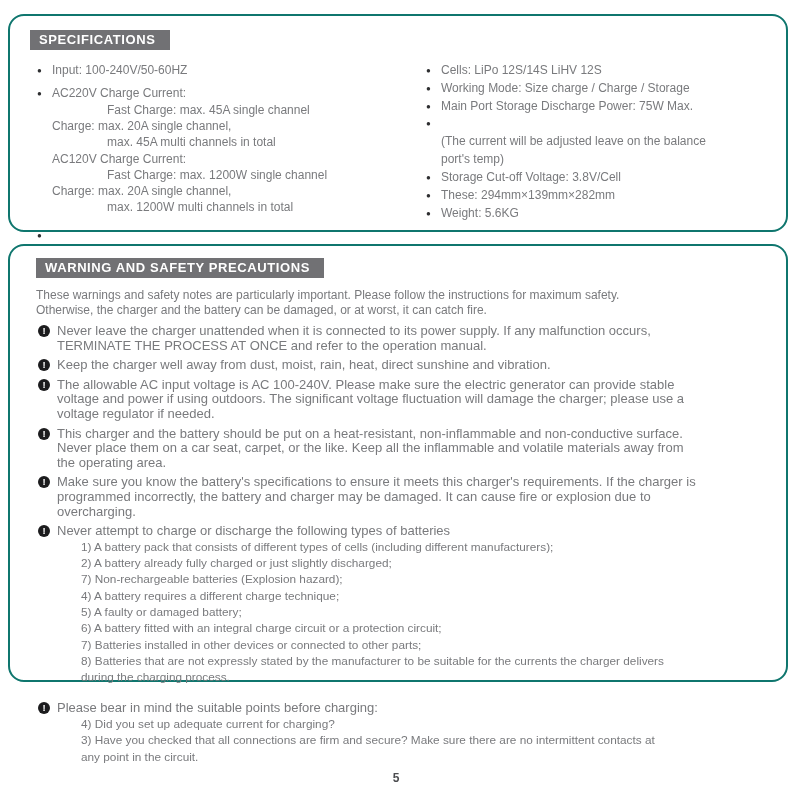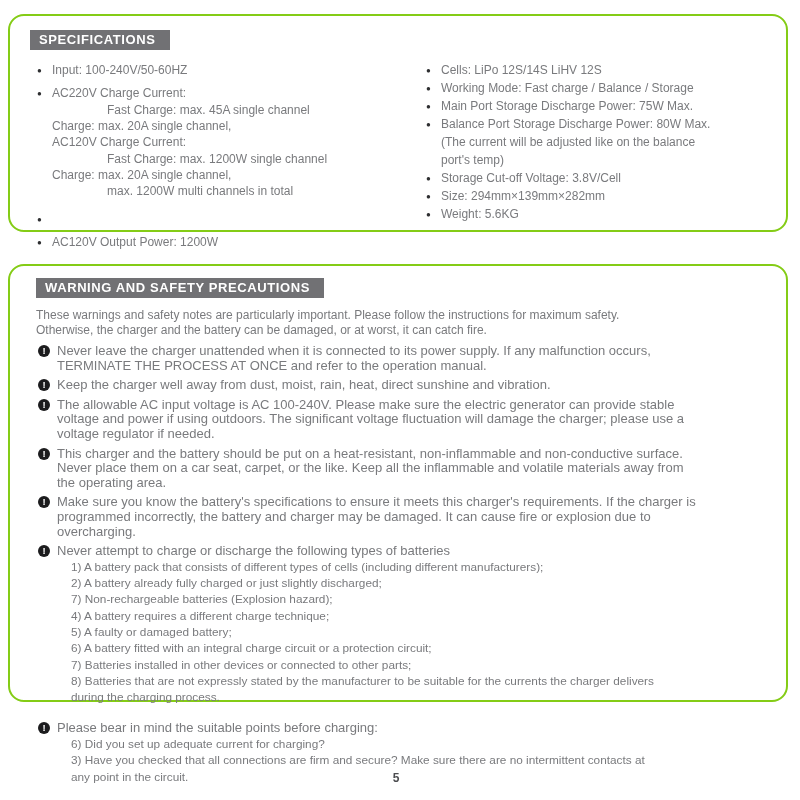--- a/index.html
+++ b/index.html
@@ -2,24 +2,24 @@
 <html><head>
 <meta charset="utf-8">
 <style>
   html,body { margin:0; padding:0; background:#ffffff; }
   .page {
     position:relative; width:800px; height:800px; background:#ffffff;
     font-family:"Liberation Sans", sans-serif; color:#797a7d; overflow:hidden;
   }
   .box {
     position:absolute; left:8px; width:780px; background:#fff;
-    border:2px solid #84cc16; border-radius:16px; box-sizing:border-box;
+    border:2px solid #0f766e; border-radius:16px; box-sizing:border-box;
   }
   .box-specs { top:14px; height:218px; padding:14px 0 0 0; }
-  .box-warnings { top:264px; height:438px; padding:12px 25px 0 26px; }
+  .box-warnings { top:244px; height:438px; padding:12px 25px 0 26px; }
   .section-header {
     display:inline-block; background:#717174; color:#ffffff;
     font-weight:bold; font-size:13px; letter-spacing:0.6px;
     padding:2px 14px 3px 9px; margin-left:20px;
   }
   .box-warnings .section-header { margin-left:0; margin-bottom:6px; }
   
   .spec-col { position:absolute; top:46px; font-size:12px; }
   .spec-left  { left:27px;  width:380px; }
   .spec-right { left:416px; width:366px; }
@@ -35,21 +35,21 @@
   .spec-text { white-space:pre; }
   
   .intro { margin:4px 0 7px 0; font-size:12px; line-height:14.5px; white-space:pre-line; }
   .witem { position:relative; margin:0 0 5px 2px; padding-left:19px; }
   .excl {
     position:absolute; left:0; top:1px; width:12px; height:12px; border-radius:50%;
     background:#1c1c1e; color:#ffffff; font-size:9.5px; font-weight:bold;
     text-align:center; line-height:12px;
   }
   .wtext { font-size:13px; line-height:14.6px; white-space:pre-line; }
-  .wsubs { margin-left:14px; }
+  .wsubs { margin-left:24px; }
   .subitem { font-size:11.8px; line-height:16.3px; white-space:pre-line; }
   .gap-before { margin-top:16px; }
   
   .page-number {
     position:absolute; top:771px; left:0; width:792px; text-align:center;
     font-size:12px; font-weight:bold; color:#4c4d50;
   }
 </style>
 </head>
 <body>
@@ -68,20 +68,24 @@
     <span class="spec-text">AC220V Charge Current:</span>
   </div>
         <div class="spec-line nobullet ind2">
     <span class="bullet">●</span>
     <span class="spec-text">Fast Charge: max. 45A single channel</span>
   </div>
         <div class="spec-line nobullet">
     <span class="bullet">●</span>
     <span class="spec-text">Charge: max. 20A single channel,</span>
   </div>
+        <div class="spec-line nobullet ind2">
+    <span class="bullet">●</span>
+    <span class="spec-text">max. 45A multi channels in total</span>
+  </div>
         <div class="spec-line nobullet">
     <span class="bullet">●</span>
     <span class="spec-text">AC120V Charge Current:</span>
   </div>
         <div class="spec-line nobullet ind2">
     <span class="bullet">●</span>
     <span class="spec-text">Fast Charge: max. 1200W single channel</span>
   </div>
         <div class="spec-line nobullet">
     <span class="bullet">●</span>
@@ -99,45 +103,44 @@
     <span class="spec-text">AC120V Output Power: 1200W</span>
   </div>
       </div>
     <div class="spec-col spec-right">
         <div class="spec-line">
     <span class="bullet">●</span>
     <span class="spec-text">Cells: LiPo 12S/14S LiHV 12S</span>
   </div>
         <div class="spec-line">
     <span class="bullet">●</span>
-    <span class="spec-text">Working Mode: Fast charge / Balance / Storage</span>
+    <span class="spec-text">Working Mode: Size charge / Charge / Storage</span>
   </div>
         <div class="spec-line">
     <span class="bullet">●</span>
     <span class="spec-text">Main Port Storage Discharge Power: 75W Max.</span>
   </div>
         <div class="spec-line">
     <span class="bullet">●</span>
-    <span class="spec-text">Balance Port Storage Discharge Power: 80W Max.</span>
-  </div>
-        <div class="spec-line nobullet">
-    <span class="bullet">●</span>
-    <span class="spec-text">(The current will be adjusted like on the balance</span>
+  </div>
+        <div class="spec-line nobullet">
+    <span class="bullet">●</span>
+    <span class="spec-text">(The current will be adjusted leave on the balance</span>
   </div>
         <div class="spec-line nobullet">
     <span class="bullet">●</span>
     <span class="spec-text">port's temp)</span>
   </div>
         <div class="spec-line">
     <span class="bullet">●</span>
     <span class="spec-text">Storage Cut-off Voltage: 3.8V/Cell</span>
   </div>
         <div class="spec-line">
     <span class="bullet">●</span>
-    <span class="spec-text">Size: 294mm×139mm×282mm</span>
+    <span class="spec-text">These: 294mm×139mm×282mm</span>
   </div>
         <div class="spec-line">
     <span class="bullet">●</span>
     <span class="spec-text">Weight: 5.6KG</span>
   </div>
       </div>
   </section>
 
   <section class="box box-warnings">
     <div class="section-header">WARNING AND SAFETY PRECAUTIONS</div>
@@ -188,21 +191,21 @@
             <div class="subitem">6) A battery fitted with an integral charge circuit or a protection circuit;</div>
             <div class="subitem">7) Batteries installed in other devices or connected to other parts;</div>
             <div class="subitem">8) Batteries that are not expressly stated by the manufacturer to be suitable for the currents the charger delivers
 during the charging process.</div>
           </div>
   </div>
         <div class="witem gap-before">
     <span class="excl">!</span>
     <div class="wtext">Please bear in mind the suitable points before charging:</div>
     <div class="wsubs">
-            <div class="subitem">6) Did you set up adequate current for charging?</div>
+            <div class="subitem">4) Did you set up adequate current for charging?</div>
             <div class="subitem">3) Have you checked that all connections are firm and secure? Make sure there are no intermittent contacts at
 any point in the circuit.</div>
           </div>
   </div>
       </div>
   </section>
 
   <div class="page-number">5</div>
 </div>
 

